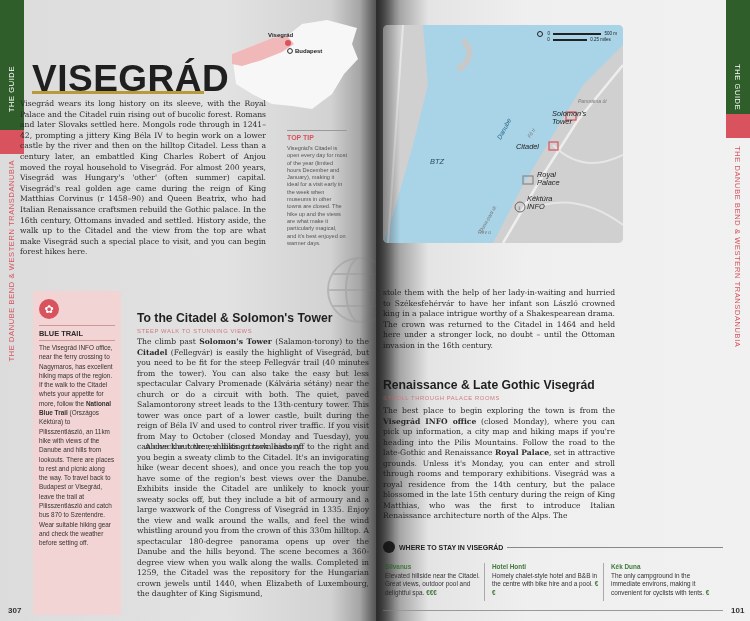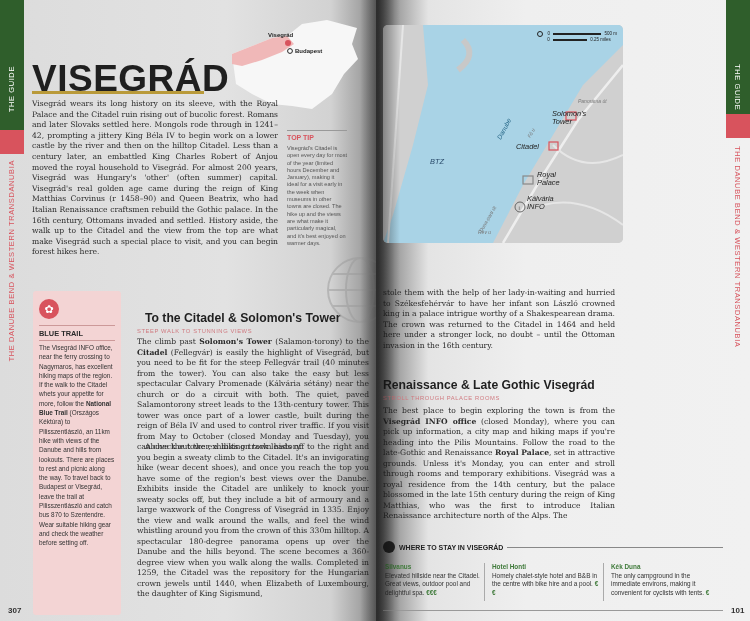--- a/index.html
+++ b/index.html
@@ -40,21 +40,21 @@
     position: absolute; left: 32px; top: 58px;
     font-family: "Liberation Sans", sans-serif; font-weight: bold; font-size: 37px; color: #1f1f1f;
     letter-spacing: 0.5px;
   }
   .title-rule { position: absolute; left: 32px; top: 91px; width: 172px; height: 3px; background: #b99a3a; }
 
   .hungary-map { position: absolute; left: 232px; top: 14px; width: 130px; height: 100px; }
   .map-label { position: absolute; font-family: "Liberation Sans", sans-serif; font-size: 6px; font-weight: bold; color: #222; }
 
   .intro {
-    position: absolute; left: 32px; top: 99px; width: 246px;
+    position: absolute; left: 20px; top: 99px; width: 246px;
     font-size: 7.6px; line-height: 10.6px; color: #2b2b2b; text-align: justify;
   }
 
   .top-tip { position: absolute; left: 287px; top: 130px; width: 60px; }
   .top-tip .rule { height: 1px; background: #999; margin-bottom: 3px; }
   .top-tip-title { font-family: "Liberation Sans", sans-serif; font-size: 7px; font-weight: bold; color: #d8535d; margin-bottom: 4px; }
   .top-tip-body { font-family: "Liberation Sans", sans-serif; font-size: 5.6px; line-height: 7.3px; color: #555; }
 
   
   .trail-box {
@@ -129,21 +129,21 @@
     <div class="top-tip-body">Visegrád's Citadel is open every day for most of the year (limited hours December and January), making it ideal for a visit early in the week when museums in other towns are closed. The hike up and the views are what make it particularly magical, and it's best enjoyed on warmer days.</div>
   </div>
 
   <div class="trail-box">
     <div class="trail-icon">✿</div>
     <div class="trail-rule"></div>
     <div class="trail-title">BLUE TRAIL</div>
     <div class="trail-body"><span>The Visegrád INFO office, near the ferry crossing to Nagymaros, has excellent hiking maps of the region. If the walk to the Citadel whets your appetite for more, follow the </span><b>National Blue Trail</b><span> (Országos Kéktúra) to Pilisszentlászló, an 11km hike with views of the Danube and hills from lookouts. There are places to rest and picnic along the way. To travel back to Budapest or Visegrád, leave the trail at Pilisszentlászló and catch bus 870 to Szentendre. Wear suitable hiking gear and check the weather before setting off.</span></div>
   </div>
 
-  <div class="sec-title" style="left:145px;top:311px;">To the Citadel &amp; Solomon's Tower</div>
+  <div class="sec-title" style="left:137px;top:311px;">To the Citadel &amp; Solomon's Tower</div>
   <div class="sec-sub" style="left:137px;top:328px;">STEEP WALK TO STUNNING VIEWS</div>
   <div class="body-text" style="left:137px;top:337px;width:232px;"><span>The climb past </span><b>Solomon's Tower</b><span> (Salamon-torony) to the </span><b>Citadel</b><span> (Fellegvár) is easily the highlight of Visegrád, but you need to be fit for the steep Fellegvár trail (40 minutes from the tower). You can also take the easy but less spectacular Calvary Promenade (Kálvária sétány) near the church or do a circuit with both. The quiet, paved Salamontorony street leads to the 13th-century tower. This tower was once part of a lower castle, built during the reign of Béla IV and used to control river traffic. If you visit from May to October (closed Monday and Tuesday), you can check out the exhibits on town history.</span></div>
   <div class="body-text indent" style="left:137px;top:442px;width:232px;">Above the tower, a hiking track leads off to the right and you begin a sweaty climb to the Citadel. It's an invigorating hike (wear decent shoes), and once you reach the top you have some of the region's best views over the Danube. Exhibits inside the Citadel are unlikely to knock your sweaty socks off, but they include a bit of armoury and a large waxwork of the Congress of Visegrád in 1335. Enjoy the view and walk around the walls, and feel the wind whistling around you from the crown of this 330m hilltop. A spectacular 180-degree panorama opens up over the Danube and the hills beyond. The scene becomes a 360-degree view when you walk along the walls. Completed in 1259, the Citadel was the repository for the Hungarian crown jewels until 1440, when Elizabeth of Luxembourg, the daughter of King Sigismund,</div>
 
   <svg class="watermark" style="left:300px;top:250px;" width="90" height="80" viewBox="0 0 90 80">
     <g fill="none" stroke="#9a9a9a" stroke-width="2" opacity="0.5">
       <circle cx="60" cy="40" r="32"></circle>
         <ellipse cx="60" cy="40" rx="14" ry="32"></ellipse>
       <line x1="28" y1="40" x2="92" y2="40"></line>
         <line x1="33" y1="24" x2="87" y2="24"></line>
@@ -181,21 +181,21 @@
     <span style="display:inline-block;width:48px;height:2px;background:#222;vertical-align:middle;margin:0 2px;"></span>
     <span>500 m</span><br>
     <span style="margin-left:10px;">0</span>
     <span style="display:inline-block;width:34px;height:2px;background:#222;vertical-align:middle;margin:0 2px;"></span>
     <span>0.25 miles</span>
   </div>
   <div class="city-label" style="left:110px;top:100px;transform:rotate(-62deg);color:#2a6a8a;font-size:6.5px;">Danube</div>
   <div class="city-label" style="left:169px;top:85px;width:50px;">Solomon's Tower</div>
   <div class="city-label" style="left:133px;top:118px;">Citadel</div>
   <div class="city-label" style="left:154px;top:146px;width:36px;">Royal Palace</div>
-  <div class="city-label" style="left:144px;top:170px;width:40px;">Kálvária INFO</div>
+  <div class="city-label" style="left:144px;top:170px;width:40px;">Kéktúra INFO</div>
   <div class="city-label" style="left:47px;top:133px;color:#2a4a6a;text-align:center;">BTZ</div>
   <div class="city-label" style="left:143px;top:104px;font-size:5px;color:#777;transform:rotate(-60deg);">Fő u</div>
   <div class="city-label" style="left:195px;top:72px;font-size:5px;color:#777;">Panoráma út</div>
   <div class="city-label" style="left:90px;top:190px;font-size:5px;color:#777;transform:rotate(-60deg);">Duna-parti út</div>
   <div class="city-label" style="left:95px;top:203px;font-size:5px;color:#777;">Rév u</div>
 </div>
 
 <div class="body-text" style="left:383px;top:288px;width:232px;">stole them with the help of her lady-in-waiting and hurried to Székesfehérvár to have her infant son László crowned king in a palace intrigue worthy of a Shakespearean drama. The crown was returned to the Citadel in 1464 and held here under a stronger lock, no doubt – until the Ottoman invasion in the 16th century.</div>
 <div class="sec-title" style="left:383px;top:378px;">Renaissance &amp; Late Gothic Visegrád</div>
 <div class="sec-sub" style="left:383px;top:395px;">STROLL THROUGH PALACE ROOMS</div>

